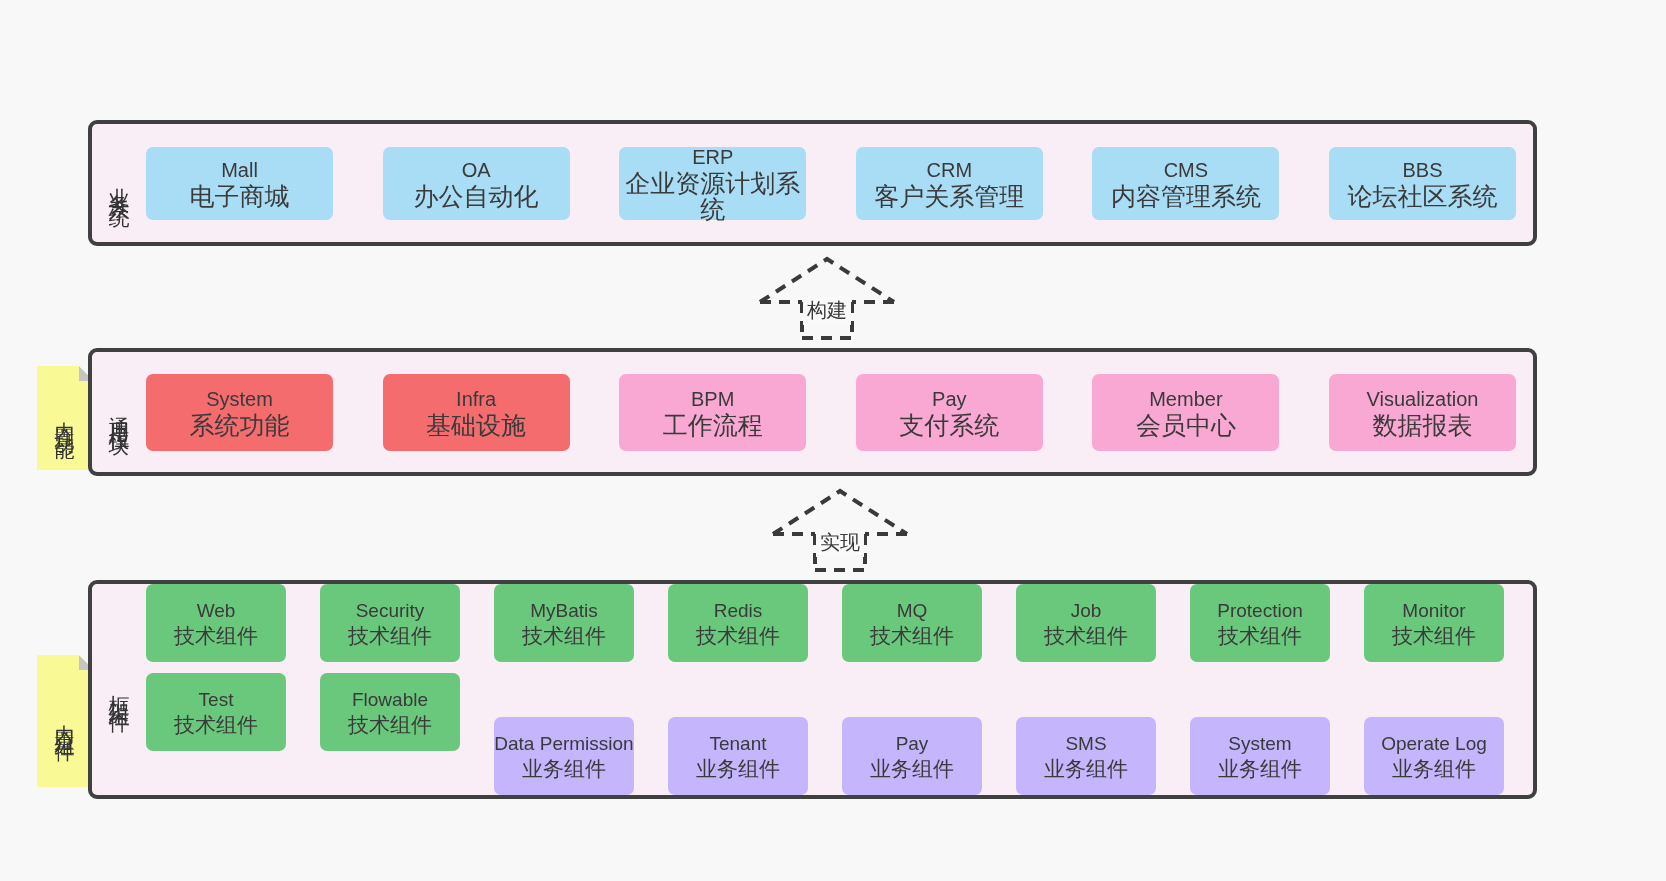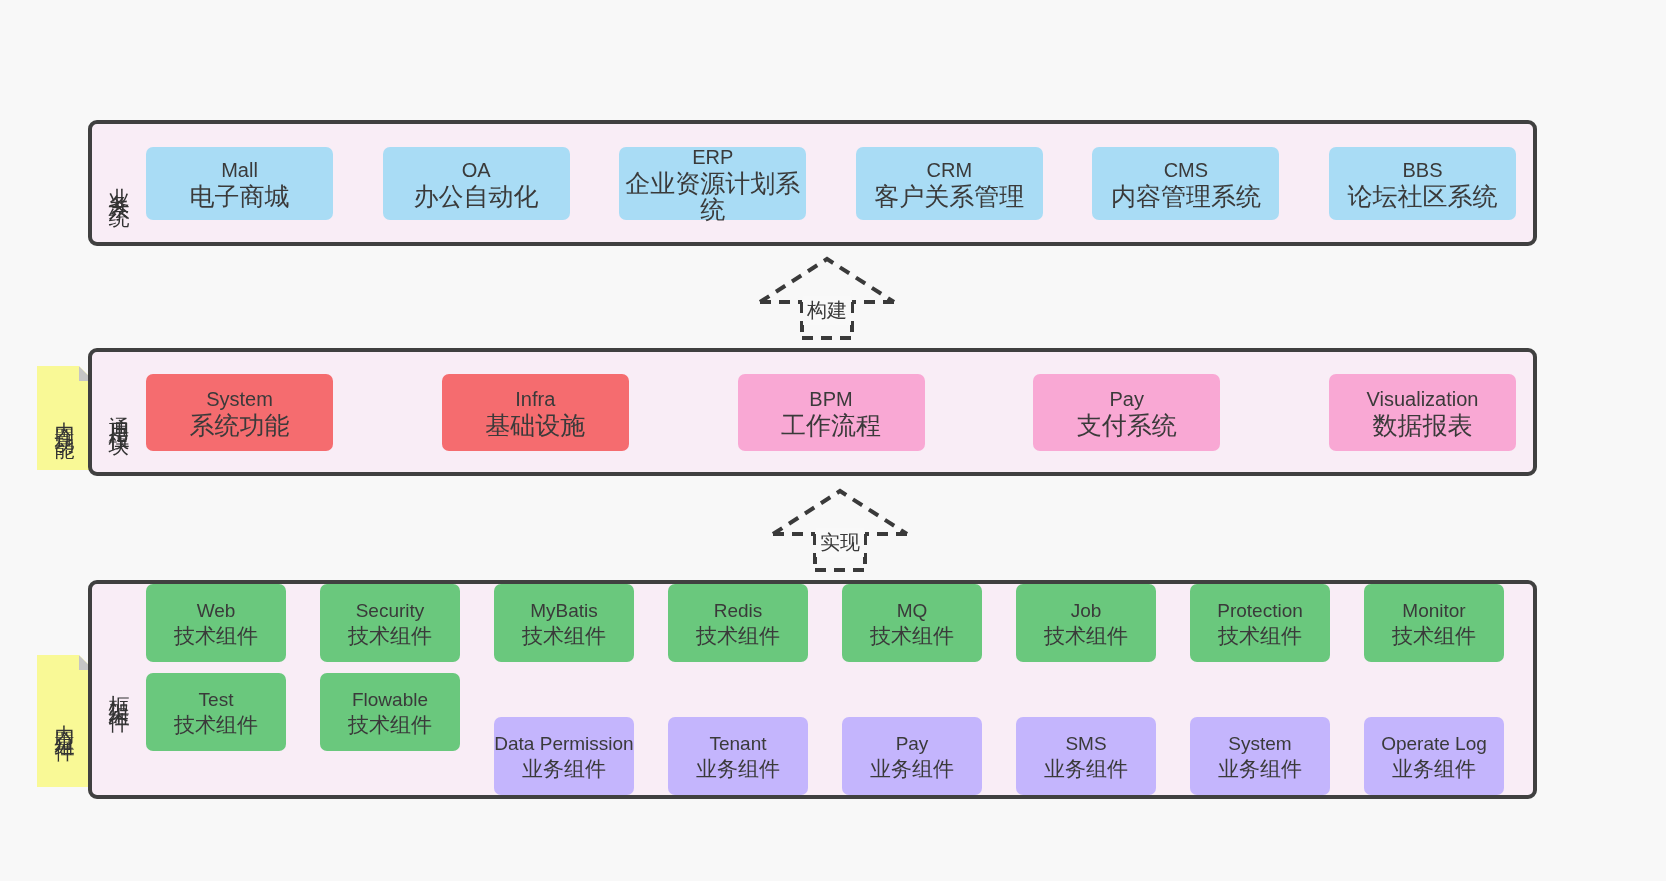--- a/index.html
+++ b/index.html
@@ -195,20 +195,24 @@
       </div>
       <div class="box box-md pink">
         <span>BPM</span>
         <span class="sub">工作流程</span>
       </div>
       <div class="box box-md pink">
         <span>Pay</span>
         <span class="sub">支付系统</span>
       </div>
       <div class="box box-md pink">
+        <span>Member</span>
+        <span class="sub">会员中心</span>
+      </div>
+      <div class="box box-md pink">
         <span>Visualization</span>
         <span class="sub">数据报表</span>
       </div>
     </div>
   </div>
 
   <div class="arrow" id="arrow-implement">
     <svg viewBox="0 0 150 88">
       <path d="M8 48 L75 5 L142 48 M8 48 H50 M142 48 H100 M50 48 V84 M100 48 V84 M50 84 H100" fill="none" stroke="#3a3a3a" stroke-width="4" stroke-dasharray="11 8"></path>
     </svg>

